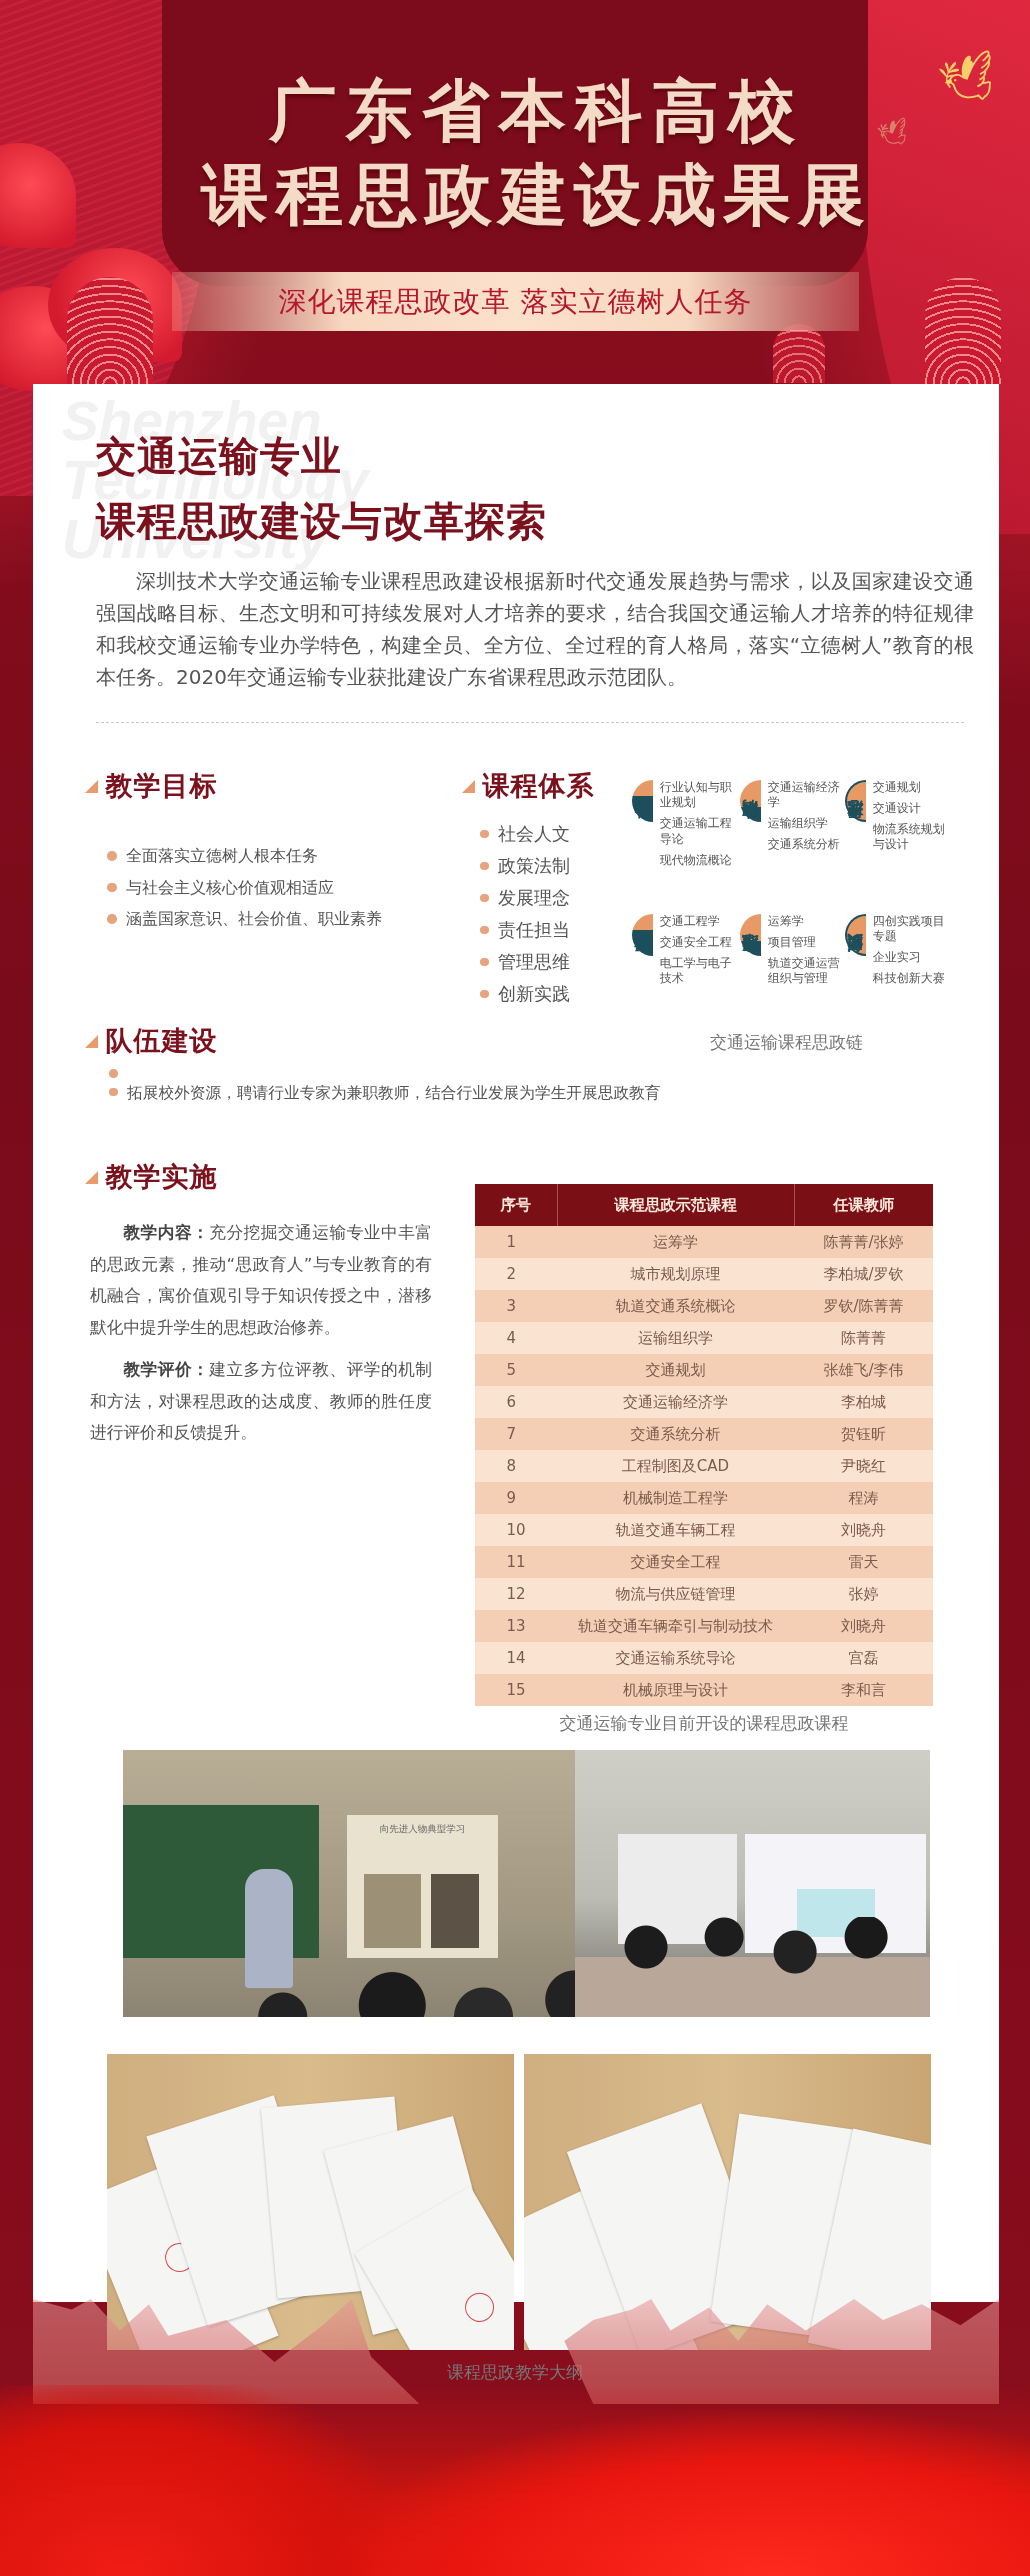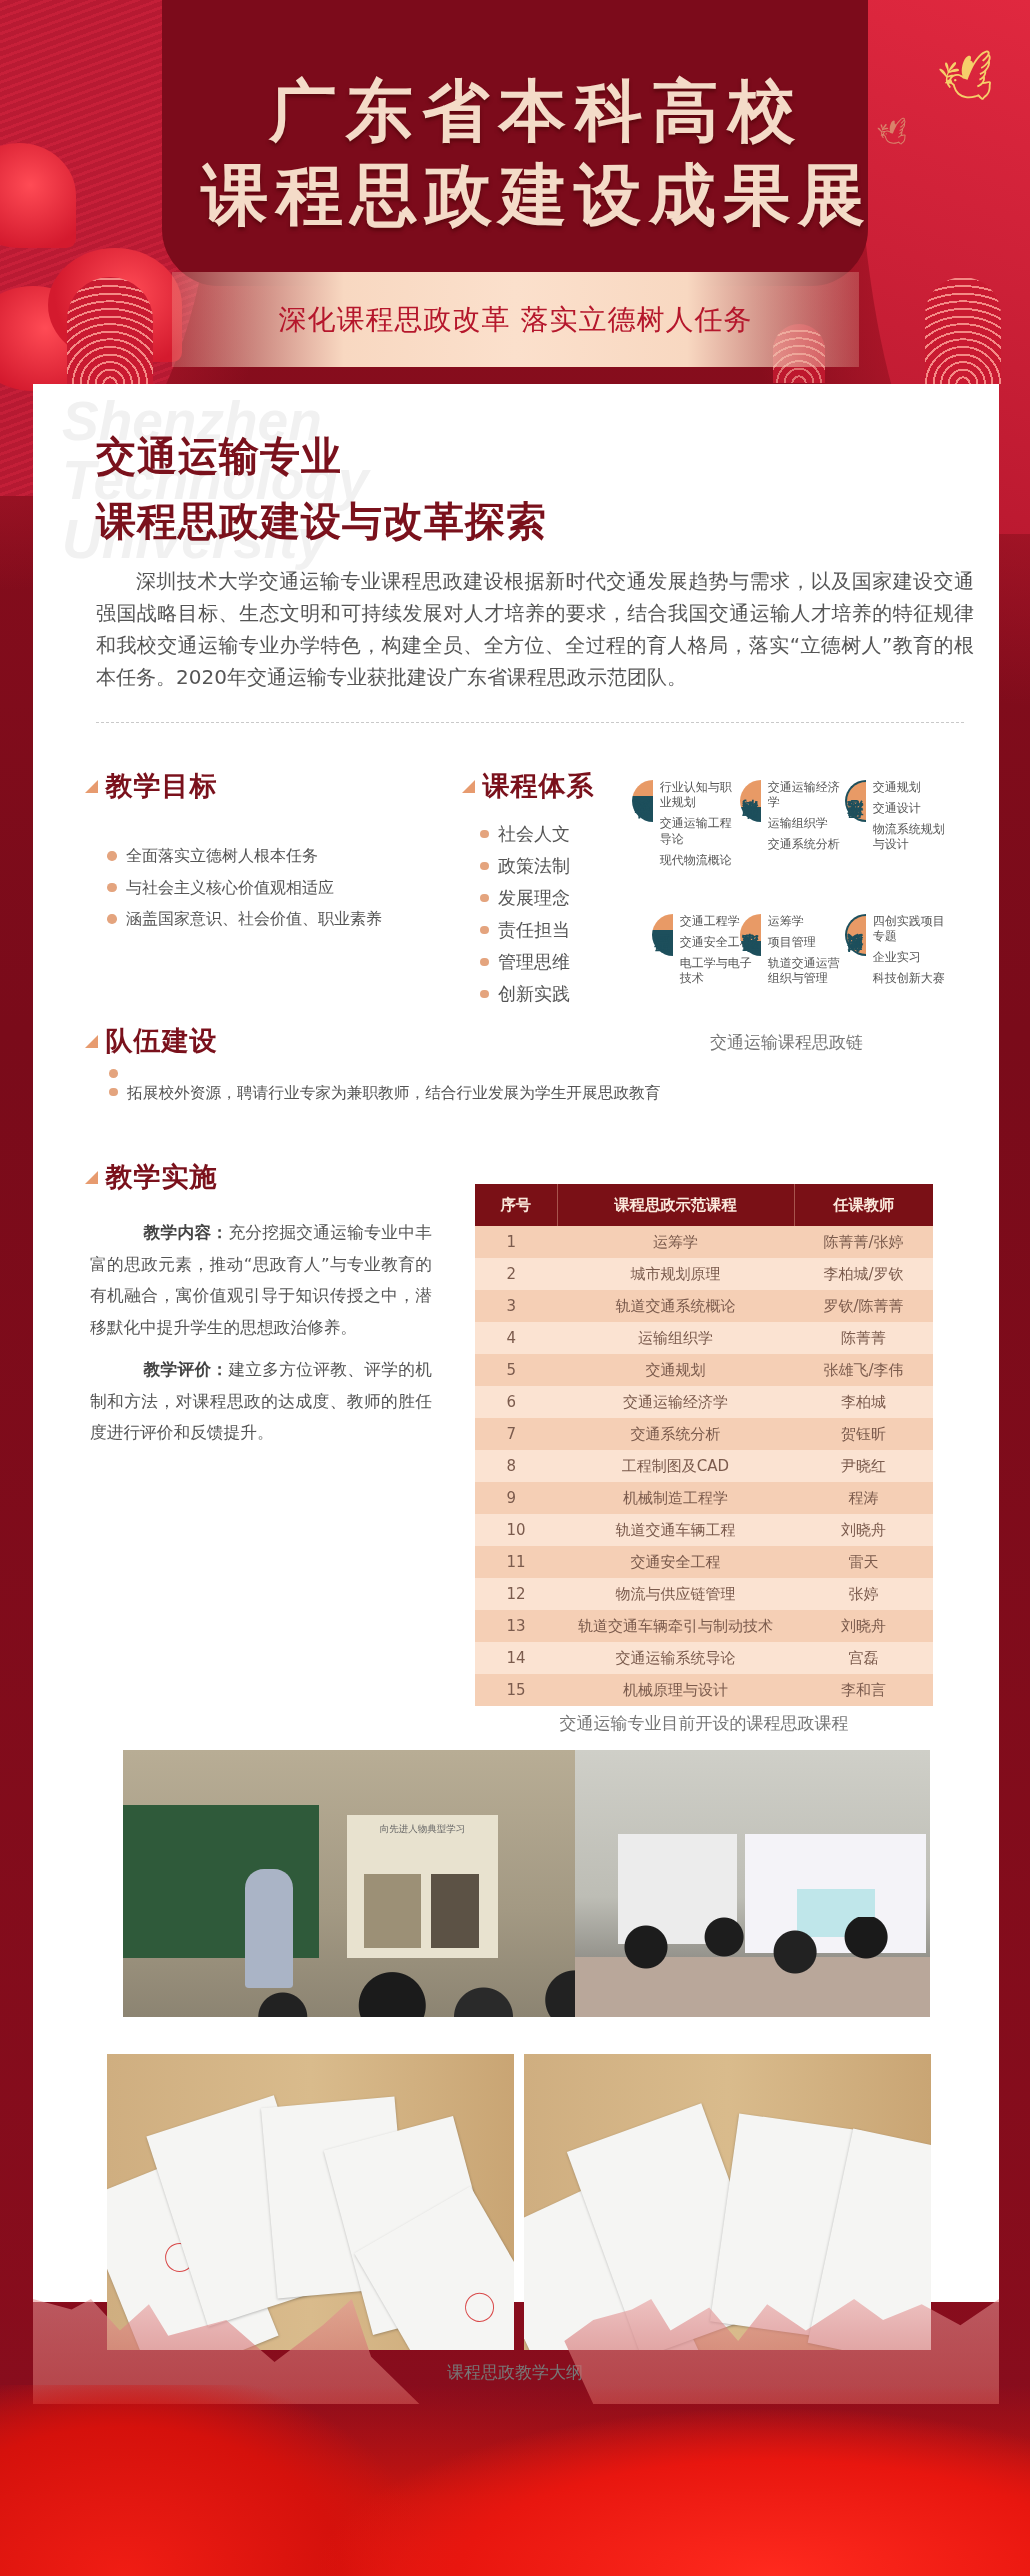--- a/index.html
+++ b/index.html
@@ -49,21 +49,21 @@
   
   .main-title {
     position: absolute; left: 0; right: 0; top: 69px;
     text-align: center; color: #f4dbc8;
     font-weight: bold; font-size: 67px; letter-spacing: 9.5px; line-height: 84px;
     text-shadow: 0 2.9px 3.8px rgba(60,0,0,0.5);
     padding-left: 44px;
   }
   .main-title .line2 { display: block; letter-spacing: 7.6px; }
   .banner {
-    position: absolute; left: 172px; top: 272px; width: 687px; height: 95px;
+    position: absolute; left: 172px; top: 272px; width: 687px; height: 59px;
     background: linear-gradient(90deg, rgba(250,205,180,0.25) 0%, #f8d8c1 25%, #fbe0cc 50%, #f8d8c1 75%, rgba(250,205,180,0.25) 100%);
     display: flex; align-items: center; justify-content: center;
   }
   .banner span { color: #b5172c; font-size: 28px; letter-spacing: 1px; }
 
   
   .card {
     position: absolute; left: 33px; top: 384px; width: 966px; height: 1918px;
     background: #ffffff;
   }
@@ -131,21 +131,21 @@
   .table tr:nth-child(odd) td { background: #f5cfb5; }
   .table tr:nth-child(even) td { background: #fbe3d2; }
   .table td.num { text-align: left; padding-left: 31.5px; width: 82px; }
   .table td.teacher { width: 139px; }
 
   .impl {
     position: absolute; left: 57px; top: 833px; width: 342px;
     color: #555; font-size: 16.7px; line-height: 31.5px; text-align: justify;
   }
   .impl p { text-indent: 2em; margin-bottom: 11.4px; }
-  .impl b { color: #444; margin-left: 20px; }
+  .impl b { color: #444; }
 
   
   .photo { position: absolute; overflow: hidden; }
   .ph1 {
     left: 67px; top: 1366px; width: 470px; height: 267px;
     background: linear-gradient(180deg, #b8ad95 0%, #a39983 60%, #8c8472 100%);
     margin-left: 23px;
   }
   .ph1 .board { position: absolute; left: 0; top: 55px; width: 196px; height: 153px; background: #2f5a3a; }
   .ph1 .screen { position: absolute; left: 224px; top: 65px; width: 151px; height: 143px; background: #e8e2cf; }
@@ -304,21 +304,21 @@
     <div class="chain-left">
         <div class="pie" style="background:#e89a66;border:2.9px solid #1d4f5c;border-right:none;"></div>
         <div class="vert">发展理念</div>
       </div>
     <div class="chain-items">
       <div>交通规划</div>
       <div>交通设计</div>
       <div>物流系统规划与设计</div>
     </div>
   </div>
-  <div class="chain" style="left:618px;top:530px;">
+  <div class="chain" style="left:598px;top:530px;">
     <div class="chain-left">
         <div class="pie" style="background:linear-gradient(0deg,#1d4f5c 62%,#e89a66 62%);"></div>
         <div class="vert">责任担当</div>
       </div>
     <div class="chain-items">
       <div>交通工程学</div>
       <div>交通安全工程</div>
       <div>电工学与电子技术</div>
     </div>
   </div>

